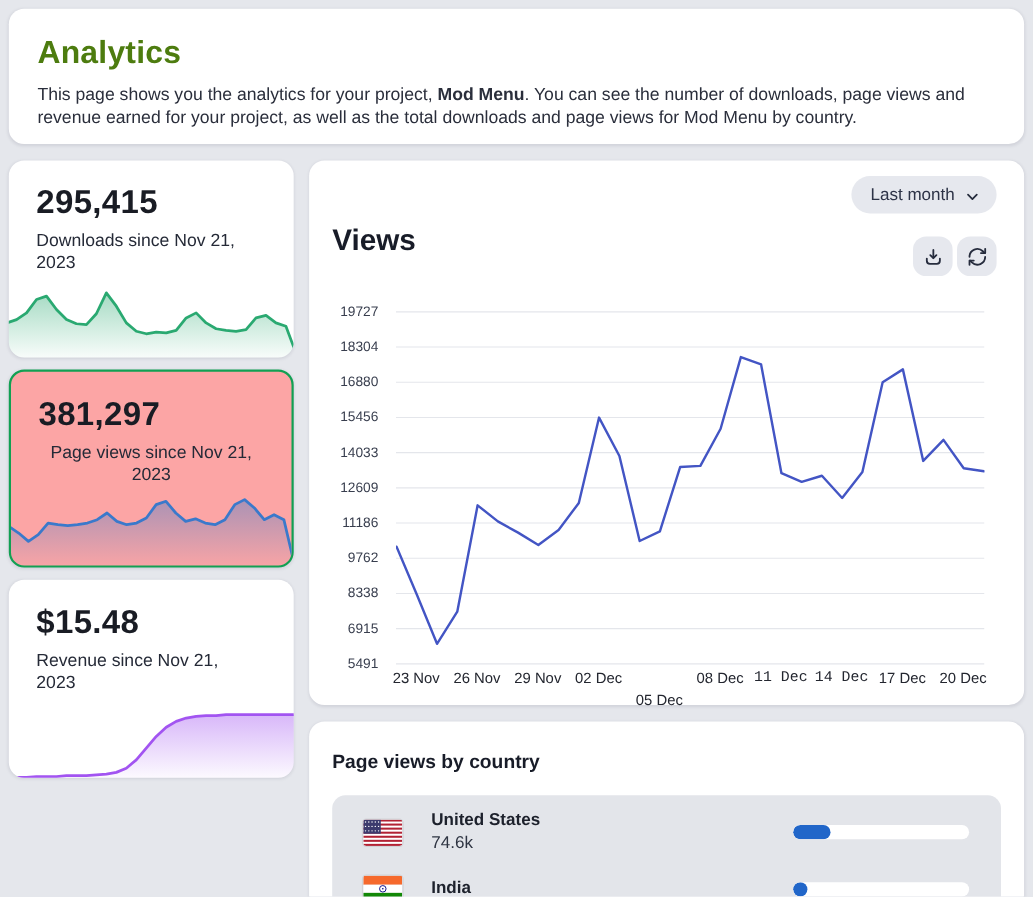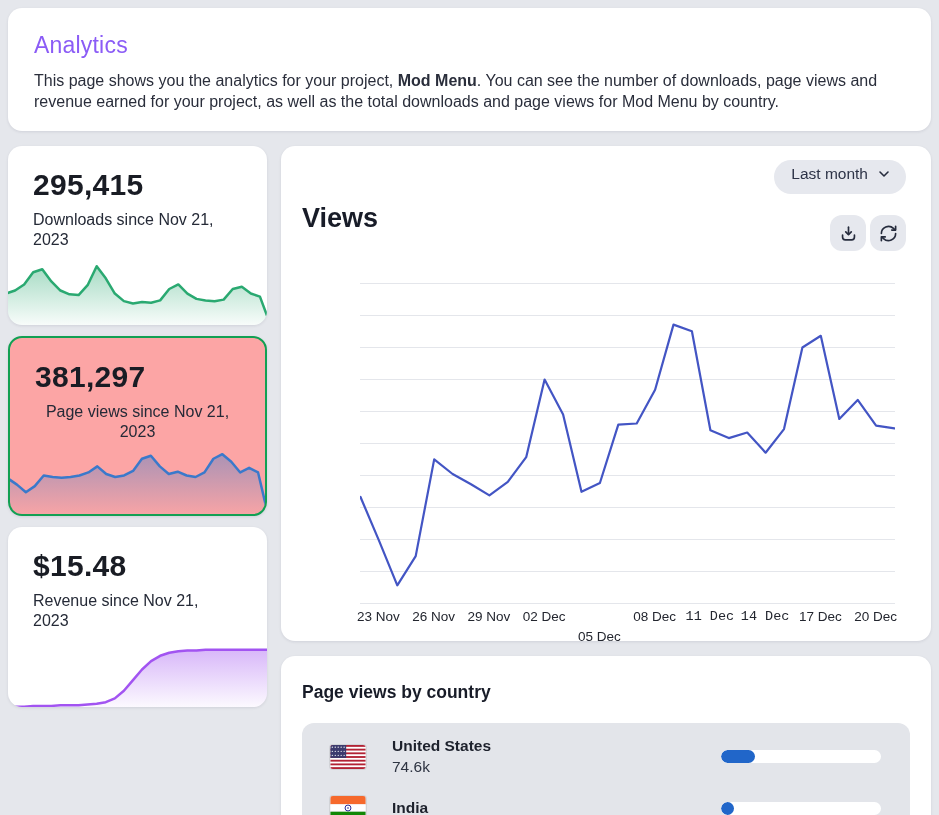--- a/index.html
+++ b/index.html
@@ -11,38 +11,38 @@
     position:relative;
   }
   .card {
     background:#ffffff;
     border-radius:14px;
     box-shadow:0 1px 3px rgba(25,30,55,.10);
     position:absolute;
   }
   
   #header-card { left:8px; top:8px; width:923px; height:123px; padding:24px 26px; }
-  #page-title { font-size:23px; font-weight:400; letter-spacing:.2px; color:#8b5cf6; }
+  #page-title { font-size:29px; font-weight:700; letter-spacing:.2px; color:#4d7c0f; }
   #page-description { margin-top:11px; font-size:16px; line-height:1.32; color:#2a2e3b; max-width:880px; }
   #page-description b { font-weight:700; }
   
   .stat-card { left:8px; width:259px; height:180px; overflow:hidden; cursor:pointer; }
   #stat-card-0 { top:146px; height:179px; }
   #stat-card-1 { top:336px; }
   #stat-card-2 { top:527px; }
   .stat-card.selected { background:#fca5a5; border:2px solid #12a053;text-align:center; }
   .stat-value { position:absolute; left:25px; top:22px; font-size:30px; font-weight:700; letter-spacing:.3px; color:#191c24; }
   .stat-label { position:absolute; left:25px; top:64px; font-size:16px; line-height:1.22; color:#252a37; width:205px; }
   .spark { position:absolute; left:-2px; right:-2px; bottom:-2px; width:calc(100% + 4px); height:76px; display:block; }
   .stat-card.selected .spark { bottom:-1px; }
   
   #views-card { left:281px; top:146px; width:650px; height:495px; }
   .pill-button {
     position:absolute; right:25px; top:14px; height:34px;
-    display:flex; align-items:center; gap:8px; padding:0 14px 7px 17px;
+    display:flex; align-items:flex-end; gap:8px; padding:0 14px 7px 17px;
     background:#e6e8ee; border:none; border-radius:17px;
     font-family:"Liberation Sans",sans-serif; font-size:15.5px; color:#2d3347; cursor:pointer;
   }
   #views-title { position:absolute; left:21px; top:57px; font-size:27px; font-weight:700; color:#181c28; }
   .icon-button {
     position:absolute; top:69px; width:36px; height:36px;
     background:#e6e8ee; border:none; border-radius:12px;
     display:flex; align-items:center; justify-content:center; cursor:pointer;
   }
   #download-button { right:65px; }
@@ -145,20 +145,33 @@
     <span style="display:flex;">
       <svg width="19" height="19" viewBox="0 0 24 24" fill="none" stroke-width="2.1" stroke-linecap="round" stroke-linejoin="round">
         <path d="M21 12a9 9 0 0 1-15.3 6.4L3.6 16.3"></path>
           <path d="M3 21.2v-4.9h4.9"></path>
         <path d="M3 12a9 9 0 0 1 15.3-6.4l2.1 2.1"></path>
           <path d="M21 2.8v4.9h-4.9"></path>
       </svg>
     </span>
   </button>
 
+  <div id="y-axis">
+      <div class="y-tick" style="top: 130px;">19727</div>
+      <div class="y-tick" style="top: 162px;">18304</div>
+      <div class="y-tick" style="top: 194px;">16880</div>
+      <div class="y-tick" style="top: 226px;">15456</div>
+      <div class="y-tick" style="top: 258px;">14033</div>
+      <div class="y-tick" style="top: 290px;">12609</div>
+      <div class="y-tick" style="top: 322px;">11186</div>
+      <div class="y-tick" style="top: 354px;">9762</div>
+      <div class="y-tick" style="top: 386px;">8338</div>
+      <div class="y-tick" style="top: 418px;">6915</div>
+      <div class="y-tick" style="top: 450px;">5491</div>
+    </div>
   <svg id="views-chart" width="535" height="324">
       <line x1="0" y1="1.5" x2="535" y2="1.5" stroke="#e4e6eb" stroke-width="1"></line>
       <line x1="0" y1="33.5" x2="535" y2="33.5" stroke="#e4e6eb" stroke-width="1"></line>
       <line x1="0" y1="65.5" x2="535" y2="65.5" stroke="#e4e6eb" stroke-width="1"></line>
       <line x1="0" y1="97.5" x2="535" y2="97.5" stroke="#e4e6eb" stroke-width="1"></line>
       <line x1="0" y1="129.5" x2="535" y2="129.5" stroke="#e4e6eb" stroke-width="1"></line>
       <line x1="0" y1="161.5" x2="535" y2="161.5" stroke="#e4e6eb" stroke-width="1"></line>
       <line x1="0" y1="193.5" x2="535" y2="193.5" stroke="#e4e6eb" stroke-width="1"></line>
       <line x1="0" y1="225.5" x2="535" y2="225.5" stroke="#e4e6eb" stroke-width="1"></line>
       <line x1="0" y1="257.5" x2="535" y2="257.5" stroke="#e4e6eb" stroke-width="1"></line>

